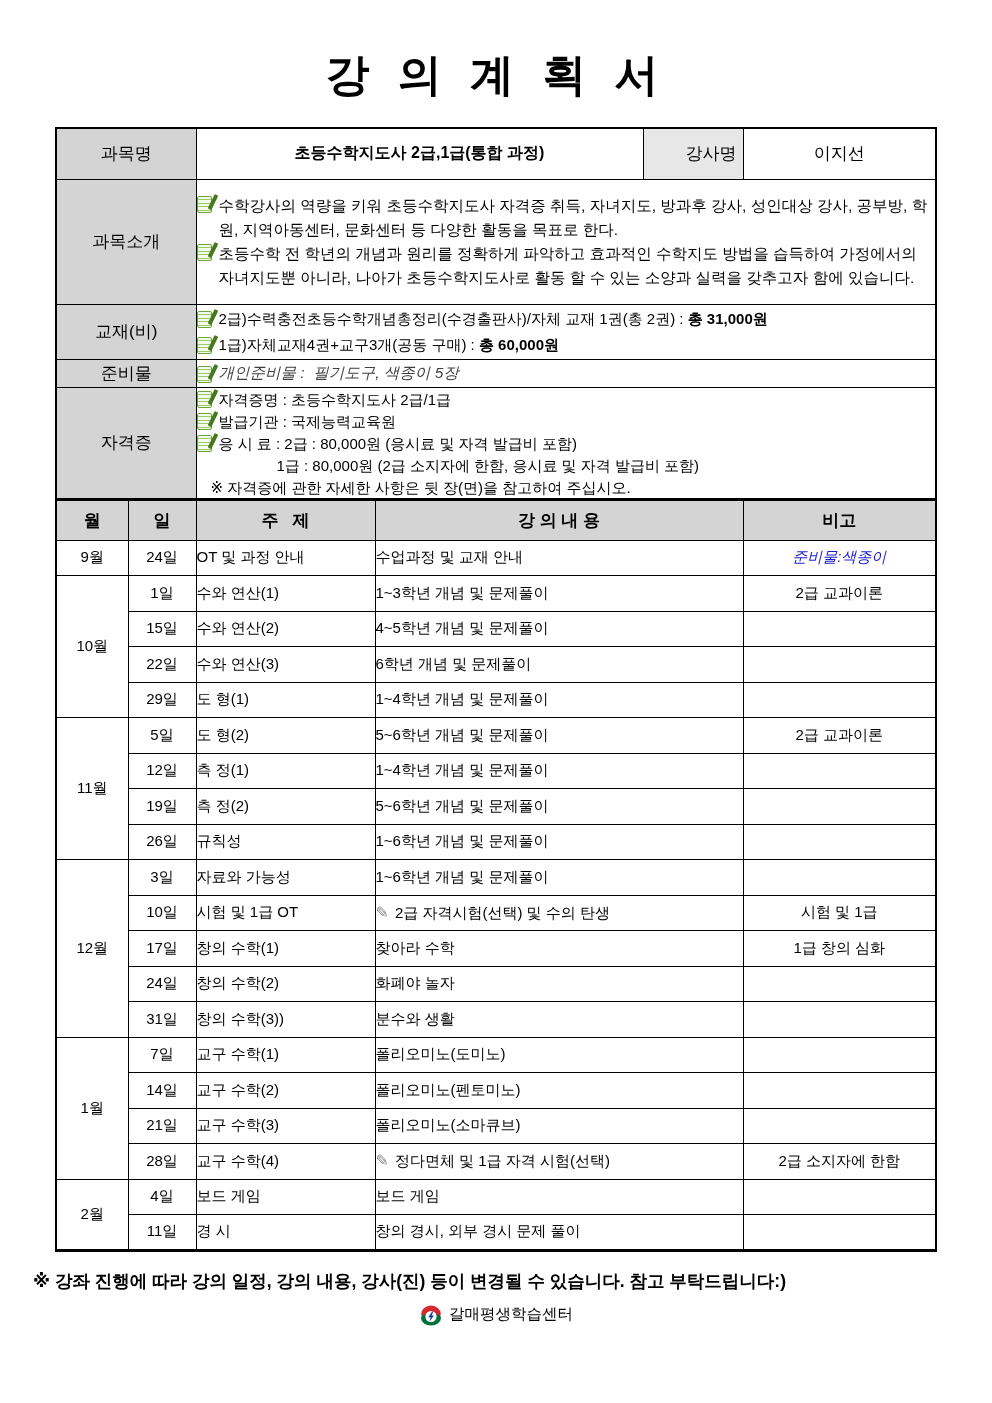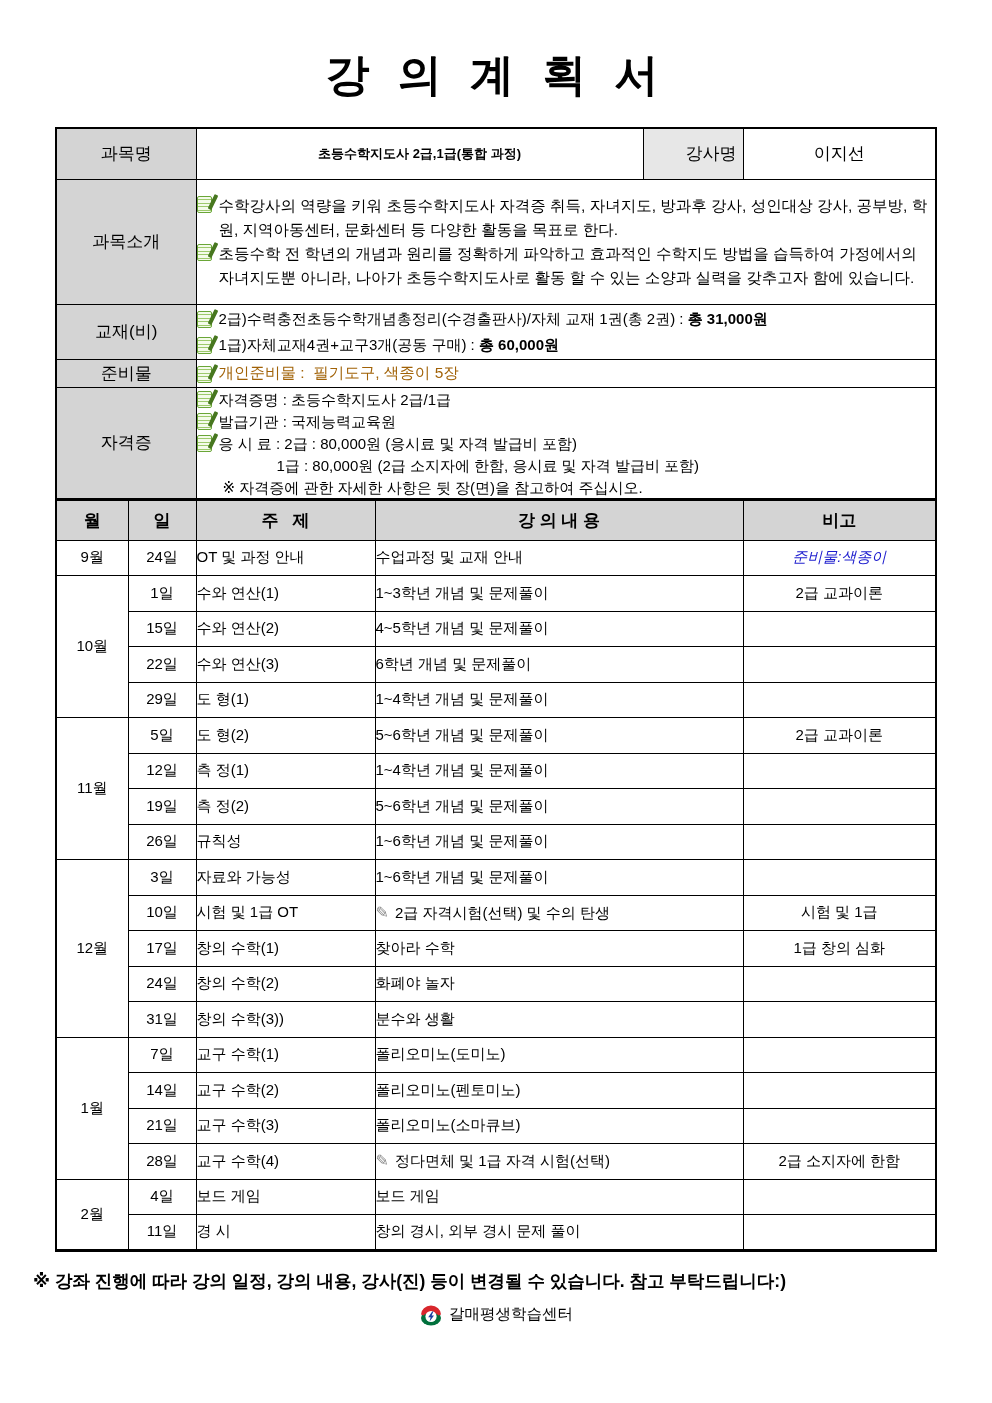--- a/index.html
+++ b/index.html
@@ -6,35 +6,35 @@
   body{width:992px;height:1403px;font-family:"Liberation Sans","DejaVu Sans",sans-serif;color:#000;}
   .page{position:relative;width:992px;height:1378px;overflow:hidden;}
 
   .doc-title{margin:46px 0 0 0;text-align:center;font-size:44px;font-weight:bold;letter-spacing:8px;white-space:pre;}
 
   table{border-collapse:collapse;table-layout:fixed;}
   .info-table{width:880px;margin:22px 0 0 55px;border:2px solid #000;}
   .info-table td{border:1px solid #000;vertical-align:middle;padding:0;}
   .label-cell{background:#d4d4d4;text-align:center;font-weight:normal;font-size:17px;}
   .label-cell.lighter{background:#e7e7e7;padding-left:36px;}
-  .value-strong{text-align:center;font-weight:bold;font-size:13px;}
+  .value-strong{text-align:center;font-weight:bold;font-size:16px;}
   .value-center{text-align:center;font-size:17px;}
 
   .cell-pad{padding:5px 8px 5px 10px;}
   .bullet{display:flex;align-items:flex-start;gap:7px;}
   .bullet-text{flex:1;white-space:pre-wrap;}
   .intro .bullet-text{font-size:15.5px;line-height:24px;}
   .sched .bullet{line-height:30px;font-size:16.5px;align-items:center;}
   .book .bullet{line-height:26px;font-size:15px;align-items:center;}
   .mat .bullet{line-height:22px;font-size:15.5px;align-items:center;}
-  .mat .bullet-text{color:#a16207;}
+  .mat .bullet-text{color:#404040;font-style:italic;}
   .cert{font-size:15px;line-height:21px;}
   .cert .bullet{margin:1px 0;}
   .cert-cont{padding-left:80px;}
-  .cert-note{padding-left:26px;margin-top:1px;}
+  .cert-note{padding-left:14px;margin-top:1px;}
   .b{font-weight:bold;}
 
   .memo{display:inline-block;width:13px;height:15px;flex:0 0 auto;border:1.5px solid #6aa637;border-radius:2px;position:relative;margin-top:2px;background:repeating-linear-gradient(#f4fbea 0px,#f4fbea 2.5px,#9dc96c 2.5px,#9dc96c 3.5px);}
   .memo::after{content:"";position:absolute;right:-4px;top:-3px;width:3.5px;height:16px;background:#47771f;transform:rotate(26deg);border-radius:1px;}
 
   .sched-table{width:880px;margin:0 0 0 55px;border:2px solid #000;border-top:0;border-bottom:3px solid #000;}
   .sched-table td{border:1px solid #000;vertical-align:middle;padding:0;font-size:15px;}
   .sched-table tr{height:35.5px;}
   .sched-table tr.hdr{height:40px;}
   .hdr td{background:#d4d4d4;text-align:center;font-weight:bold;font-size:17px;white-space:pre;}

